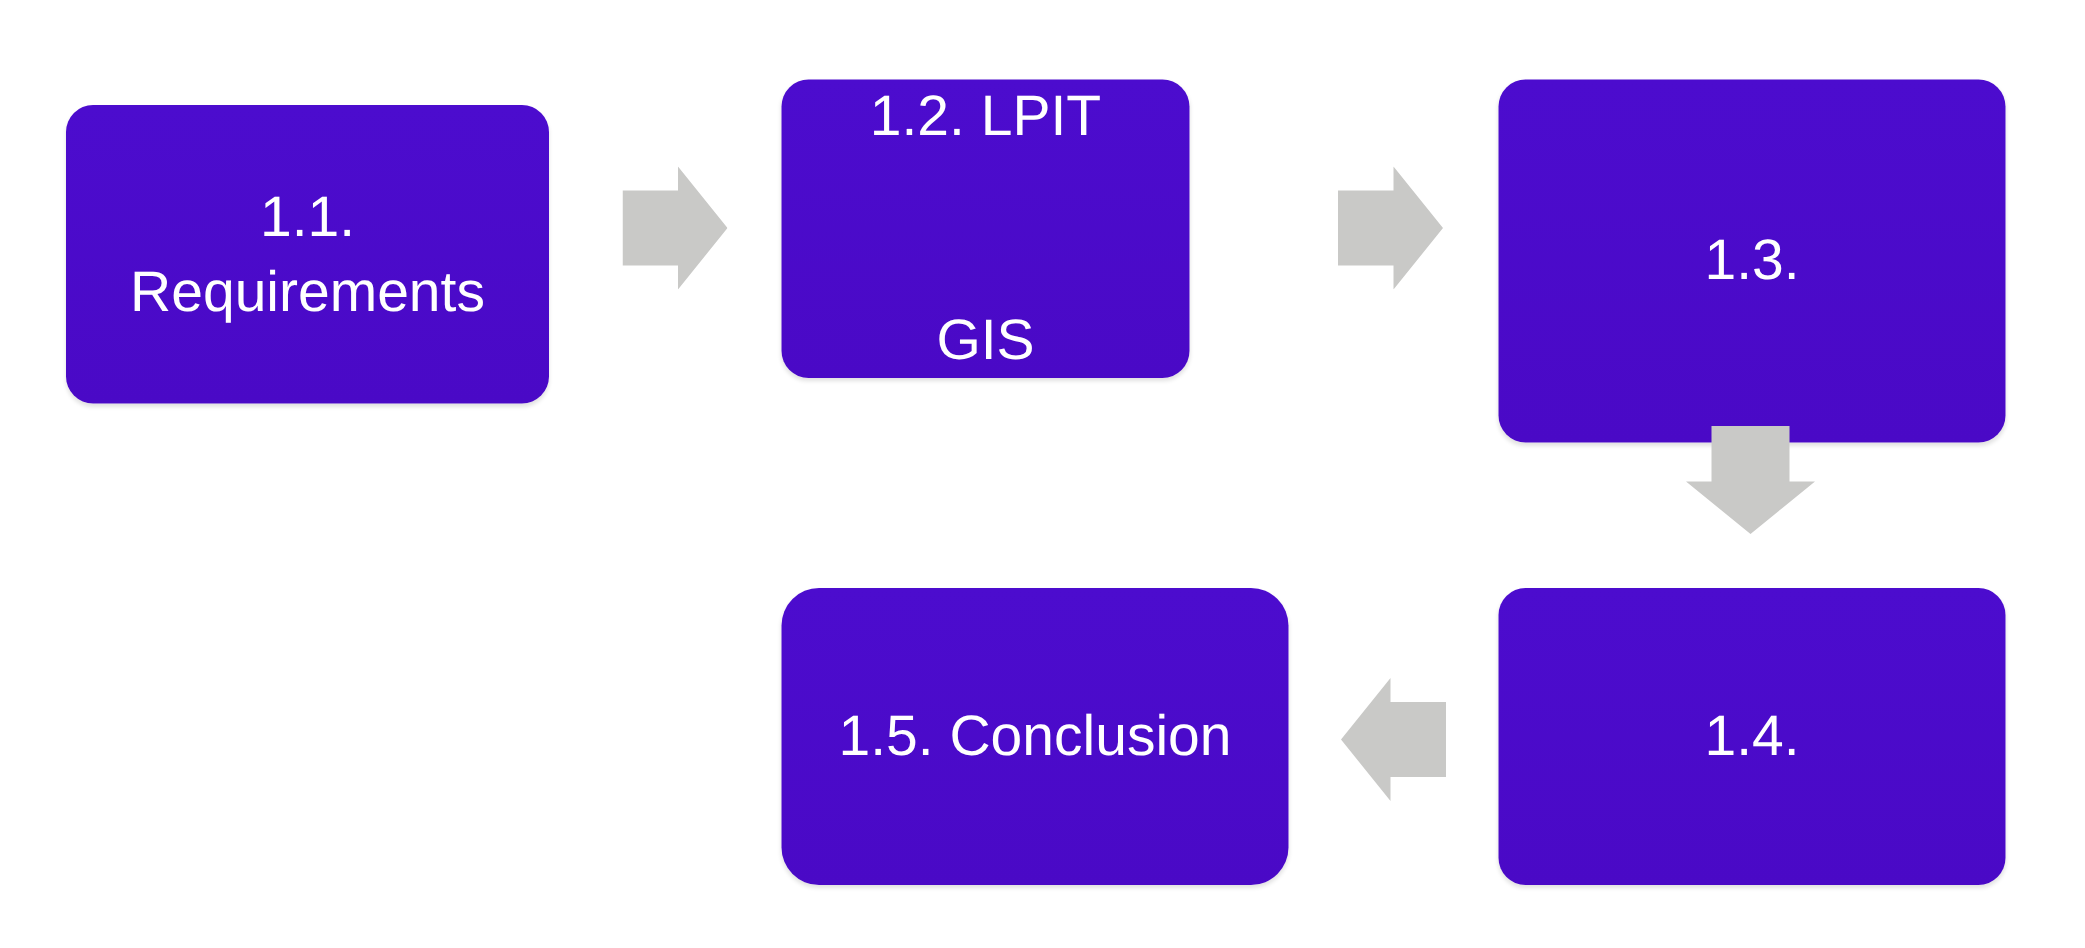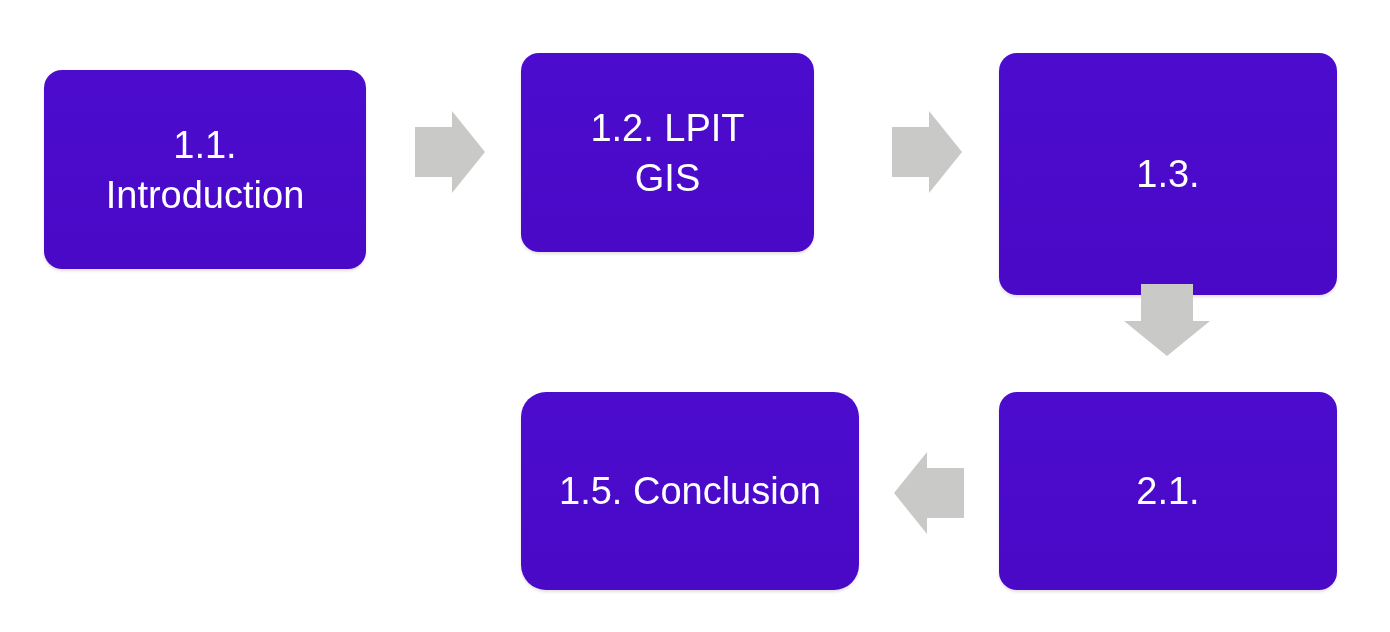--- a/index.html
+++ b/index.html
@@ -27,41 +27,41 @@
     text-align: center;
     font-size: 38px;
     line-height: 50px;
     box-shadow: 0 2px 3px rgba(0,0,0,0.12);
   }
   .node .line {
     display: block;
     white-space: nowrap;
   }
   .node-1 { left: 44px;  top: 70px;  width: 322px; height: 199px; }
-  .node-2 { left: 521px; top: 53px;  width: 293px; height: 199px; }
+  .node-2 { left: 521px; top: 53px;  width: 272px; height: 199px; justify-content: space-between; }
   .node-3 { left: 999px; top: 53px;  width: 338px; height: 242px; }
   .node-4 { left: 999px; top: 392px; width: 338px; height: 198px; }
   .node-5 { left: 521px; top: 392px; width: 338px; height: 198px; border-radius: 25px; }
   .arrow {
     position: absolute;
     display: block;
   }
   .arrow-1 { left: 415px; top: 111px; width: 70px; height: 82px; }
   .arrow-2 { left: 892px; top: 111px; width: 70px; height: 82px; }
   .arrow-3 { left: 1124px; top: 284px; width: 86px; height: 72px; }
   .arrow-4 { left: 894px; top: 452px; width: 70px; height: 82px; }
 </style>
 </head>
 <body>
 
 <div class="canvas">
 
   <div class="node node-1">
     <span class="line">1.1.</span>
-    <span class="line">Introduction</span>
+    <span class="line">Requirements</span>
   </div>
 
   <svg class="arrow arrow-1" viewBox="0 0 70 82" xmlns="http://www.w3.org/2000/svg">
     <path d="M0 16 H37 V0 L70 41 L37 82 V66 H0 Z" fill="#c9c9c7"></path>
   </svg>
 
   <div class="node node-2">
     <span class="line">1.2. LPIT</span>
     <span class="line">GIS</span>
   </div>
@@ -72,21 +72,21 @@
 
   <div class="node node-3">
     <span class="line">1.3.</span>
   </div>
 
   <svg class="arrow arrow-3" viewBox="0 0 86 72" xmlns="http://www.w3.org/2000/svg">
     <path d="M17 0 V37 H0 L43 72 L86 37 H69 V0 Z" fill="#c9c9c7"></path>
   </svg>
 
   <div class="node node-4">
-    <span class="line">2.1.</span>
+    <span class="line">1.4.</span>
   </div>
 
   <svg class="arrow arrow-4" viewBox="0 0 70 82" xmlns="http://www.w3.org/2000/svg">
     <path d="M70 16 H33 V0 L0 41 L33 82 V66 H70 Z" fill="#c9c9c7"></path>
   </svg>
 
   <div class="node node-5">
     <span class="line">1.5. Conclusion</span>
   </div>
 

